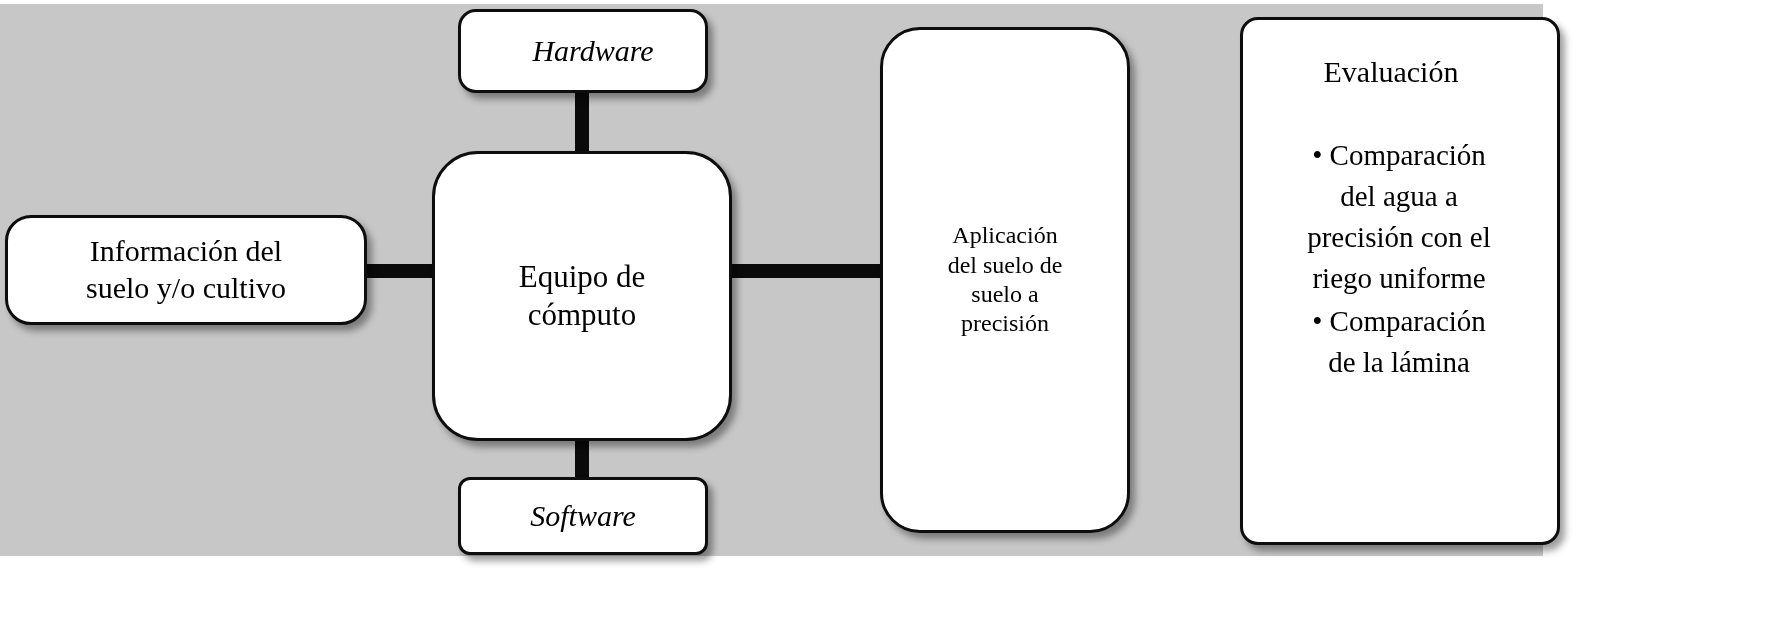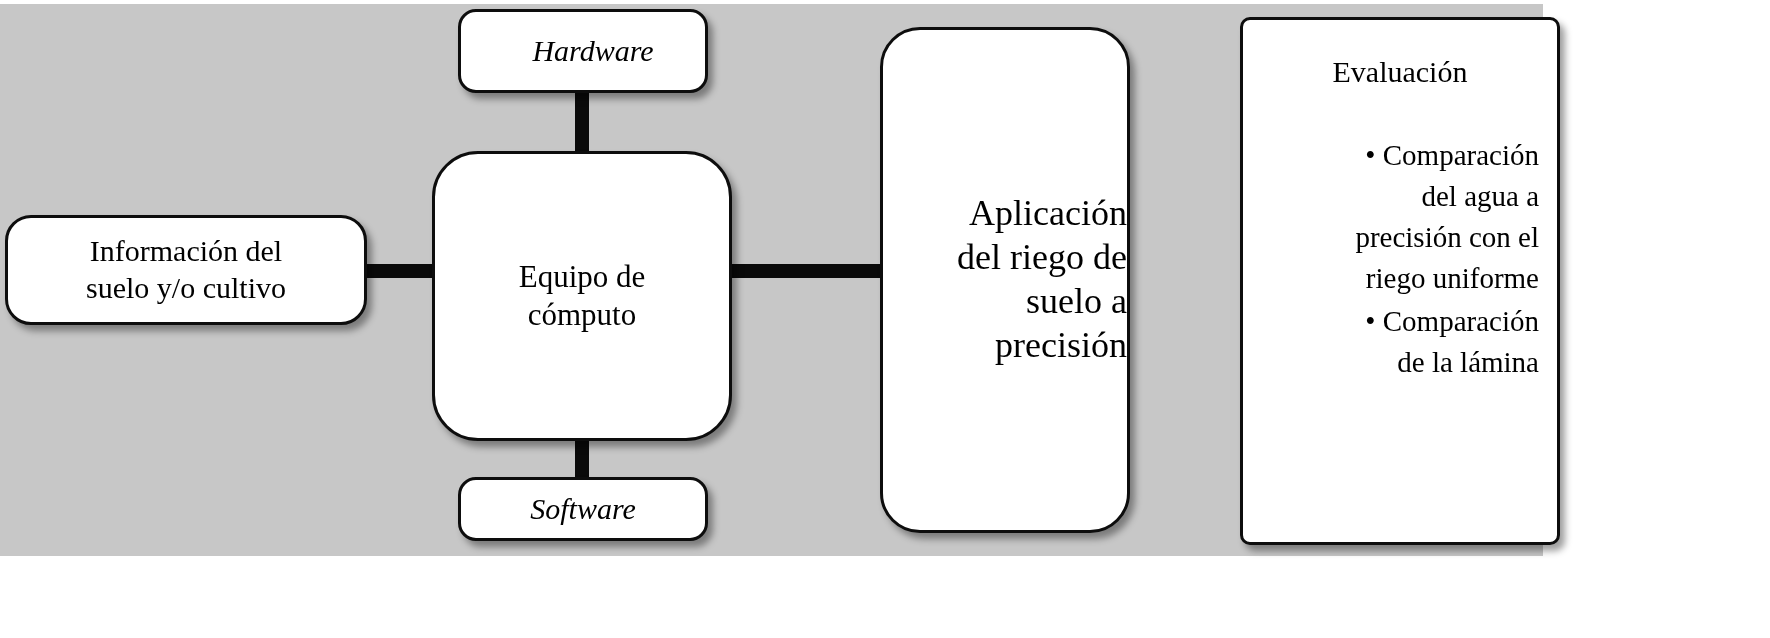--- a/index.html
+++ b/index.html
@@ -58,60 +58,59 @@
   #node-hardware {
     left: 458px; top: 9px;
     width: 250px; height: 84px;
     border-radius: 18px;
     font-style: italic;
     font-size: 30px;
     padding-left: 20px;
   }
   #node-software {
     left: 458px; top: 477px;
-    width: 250px; height: 64px;
-    border-radius: 18px;
+    width: 250px; height: 78px;
+    border-radius: 12px;
     font-style: italic;
     font-size: 30px;
   }
   #node-equipo {
     left: 432px; top: 151px;
     width: 300px; height: 290px;
     border-radius: 46px;
     font-size: 31px;
   }
   #node-informacion {
     left: 5px; top: 215px;
     width: 362px; height: 110px;
     border-radius: 26px;
     font-size: 30px;
   }
   #node-aplicacion {
     left: 880px; top: 27px;
     width: 250px; height: 506px;
     border-radius: 40px;
-    font-size: 36px;
-    align-items: flex-end;
+    font-size: 24px;
   }
   #node-evaluacion {
     left: 1240px; top: 17px;
     width: 320px; height: 528px;
-    border-radius: 10px;
+    border-radius: 18px;
     font-size: 29px;
     justify-content: flex-start;
-    padding: 34px 18px 10px 18px;
+    padding: 34px 36px 10px 18px;
   }
 
   #node-evaluacion .eval-title {
     font-size: 30px;
     margin-bottom: 44px;
   }
   #node-evaluacion .bullets {
     width: 100%;
-    text-align: right;
+    text-align: center;
     padding-left: 16px;
     box-sizing: border-box;
   }
   #node-evaluacion .bullet {
     margin: 0 0 2px 0;
     line-height: 1.42;
   }
 
   
   #conn-hw {
@@ -152,21 +151,21 @@
     <span class="line">Equipo de</span>
     <span class="line">cómputo</span>
   </div>
 
   <div class="node" id="node-software">
     <span class="line">Software</span>
   </div>
 
   <div class="node" id="node-aplicacion">
     <span class="line">Aplicación</span>
-    <span class="line">del riego de</span>
+    <span class="line">del suelo de</span>
     <span class="line">suelo a</span>
     <span class="line">precisión</span>
   </div>
 
   <div class="node" id="node-evaluacion">
     <span class="eval-title">Evaluación</span>
     <div class="bullets">
       <div class="bullet">
         <span class="line">• Comparación</span>
         <span class="line">del agua a</span>

